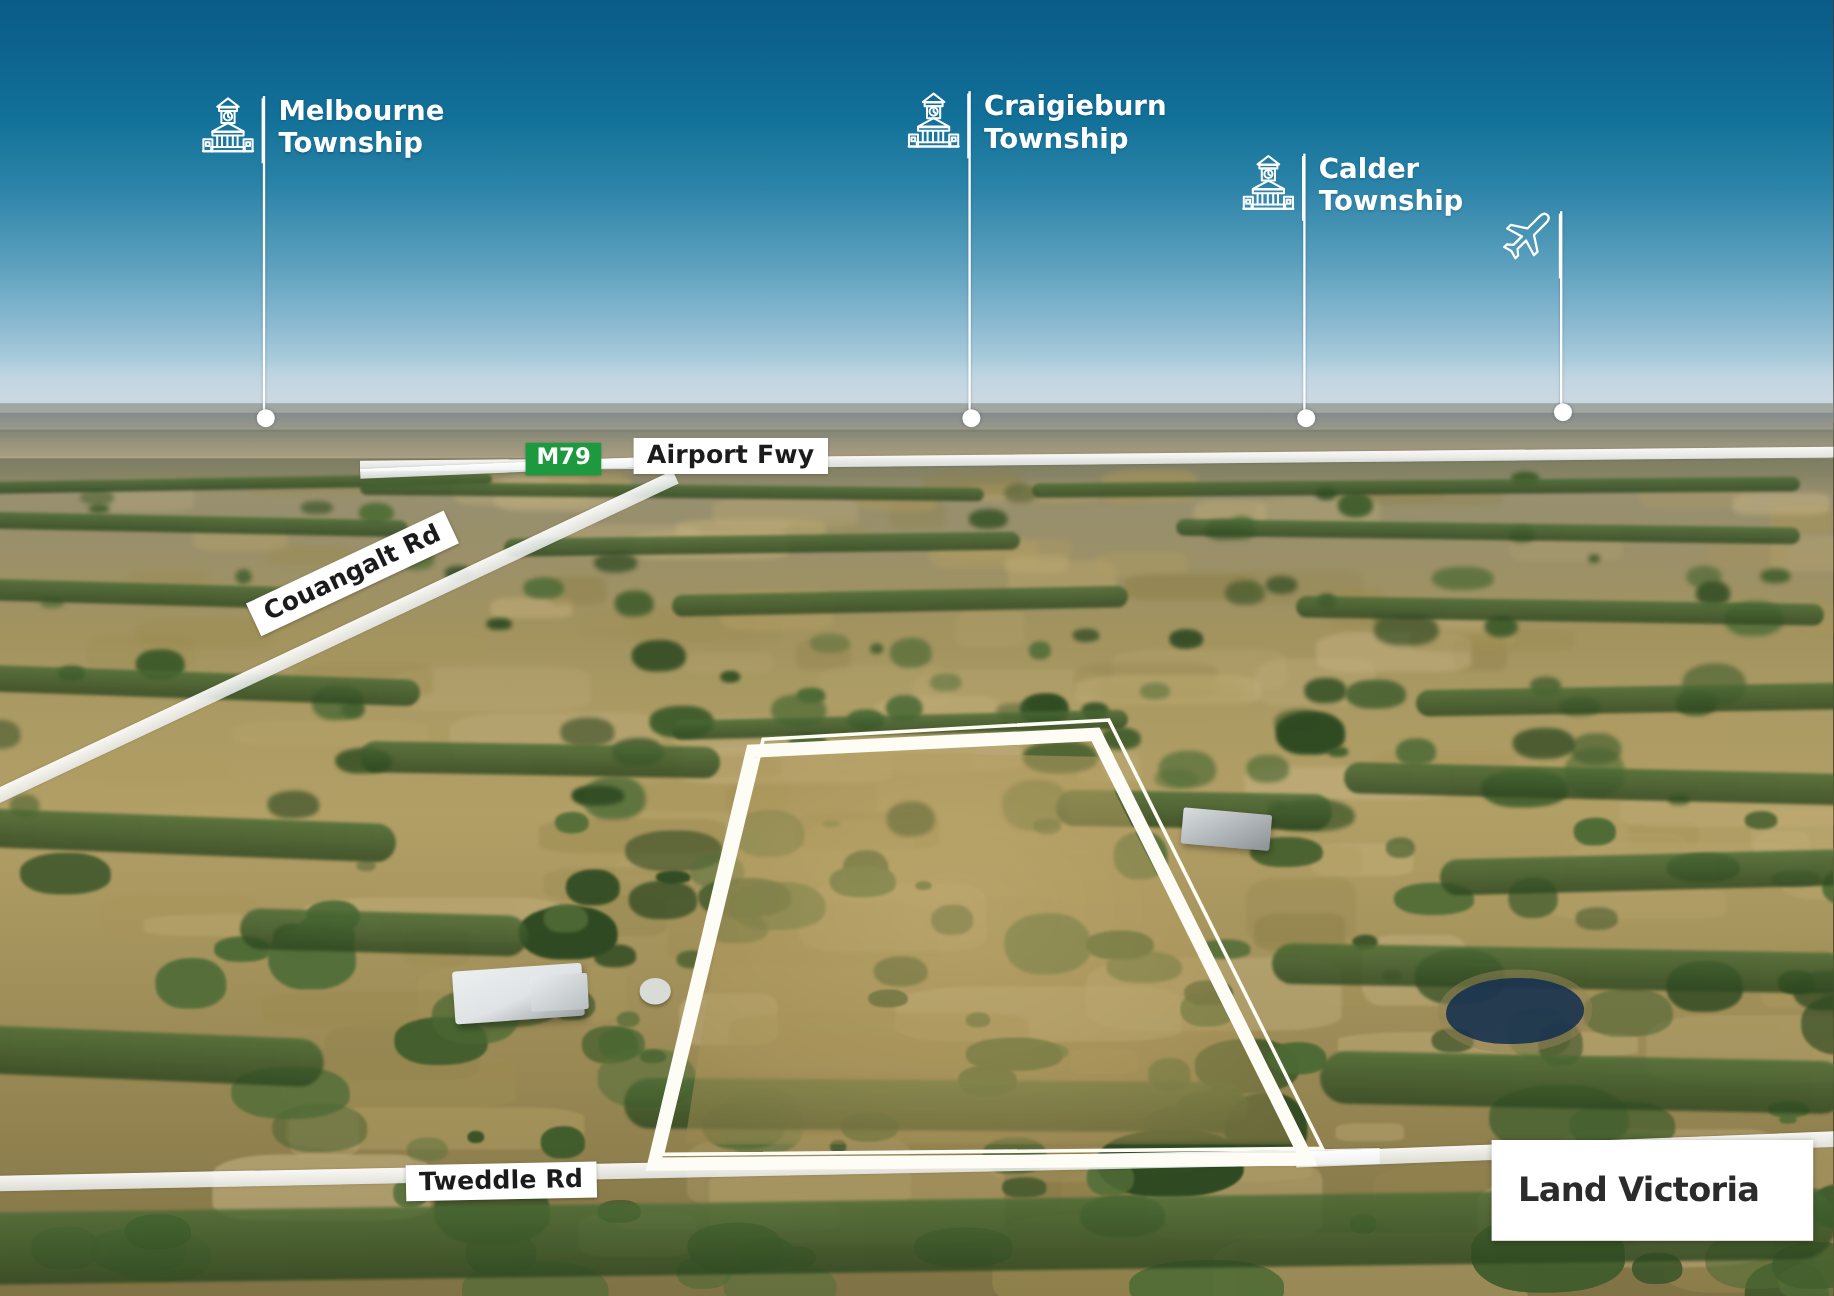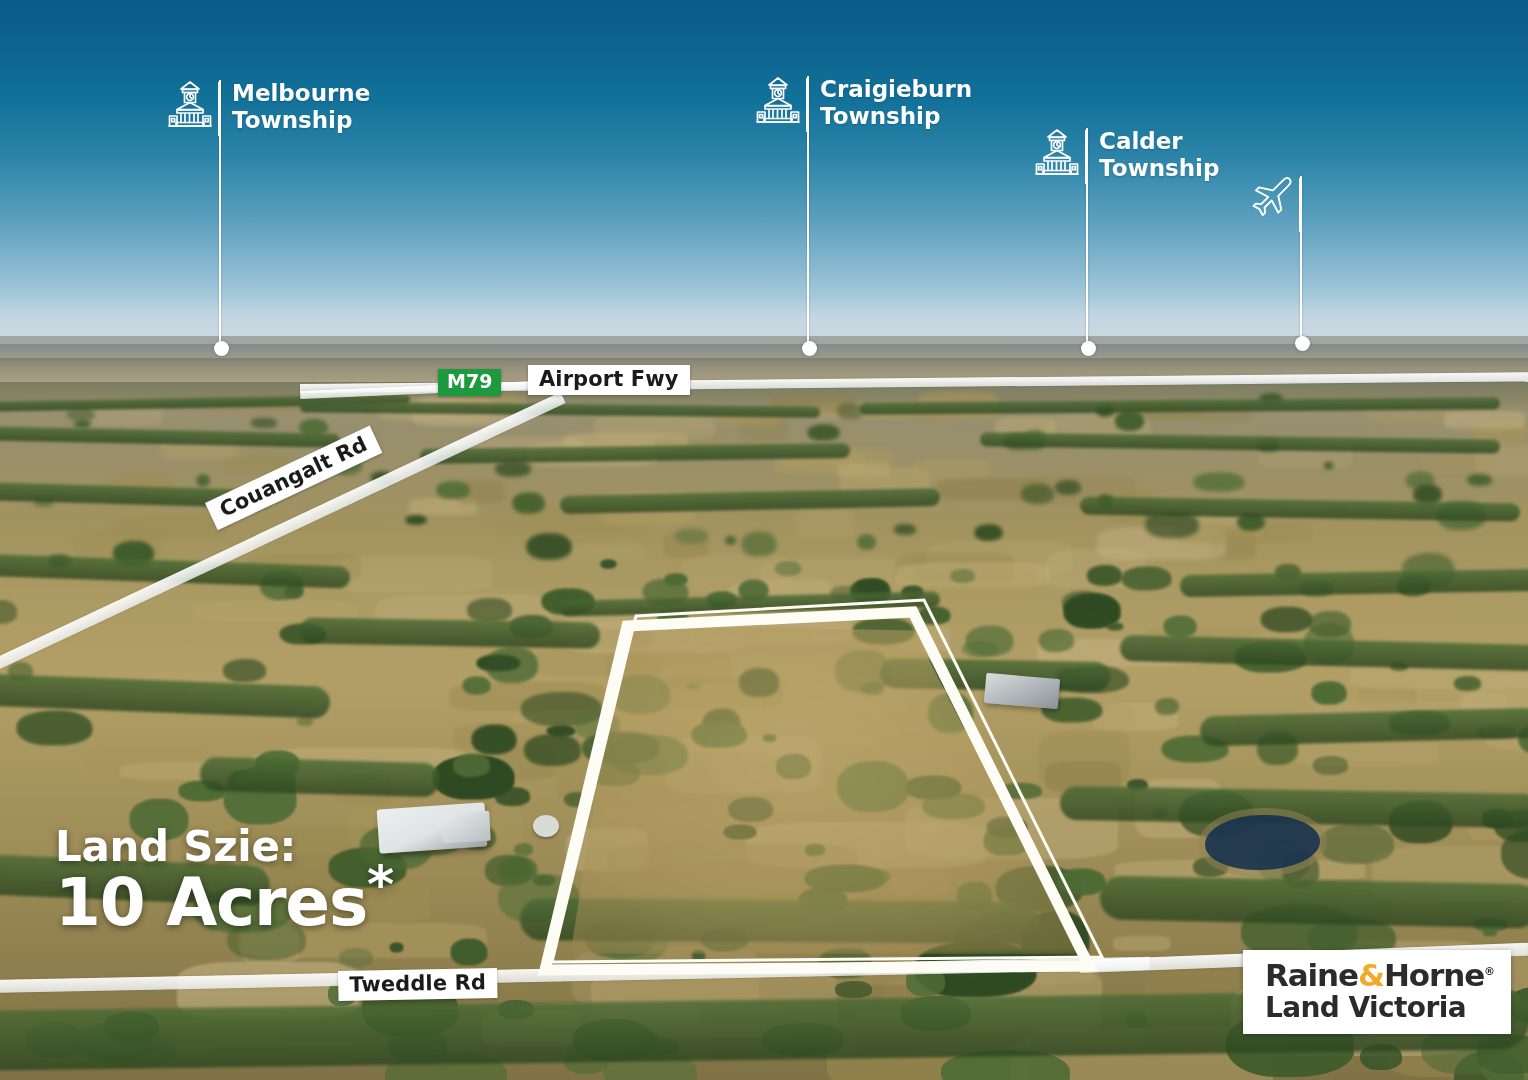--- a/index.html
+++ b/index.html
@@ -842,23 +842,18 @@
           <div class="poi-icon">
             <svg width="46" height="42" viewBox="0 0 46 42" fill="none" stroke="#fff" stroke-width="1.9" stroke-linejoin="round" stroke-linecap="round">
       <path d="M41.5 3.2 c1.8 1.8 1.3 4.1 -1.1 6.5 L30.3 19.8 l3.0 13.9 -3.0 3.0 -6.6 -12.3 -7.1 7.1 .5 5.4 -2.3 2.3 -3.3 -6.0 -6.0 -3.3 2.3 -2.3 5.4 .5 7.1 -7.1 -12.3 -6.6 3.0 -3.0 13.9 3.0 10.1 -10.1 c2.4 -2.4 4.7 -2.9 6.5 -1.1 z"></path>
     </svg>
           </div>
           <div class="poi-divider"></div>
         </div>
       </div>
     </div>
 
-  <div id="landsize">
-    <div class="l1">Land Szie:</div>
-    <div class="l2"><span>10 Acres</span><span class="star">*</span></div>
-  </div>
 
   <div id="logo">
-    <div class="l-top"><span>Raine</span><span class="l-amp">&amp;</span><span>Horne</span><span class="l-reg">®</span></div>
     <div class="l-bot">Land Victoria</div>
   </div>
 
 </div>
 
 </body></html>

